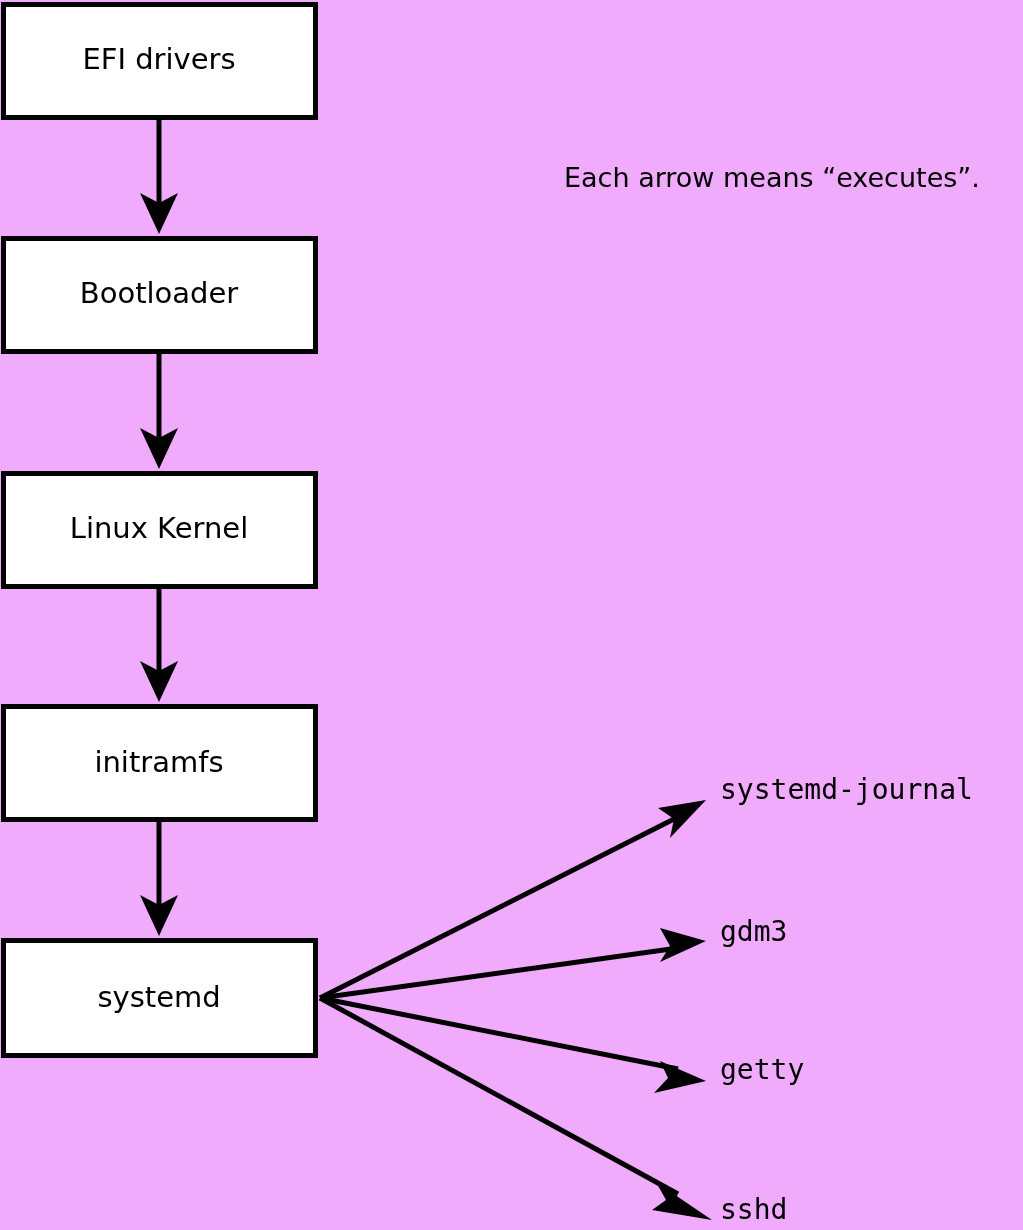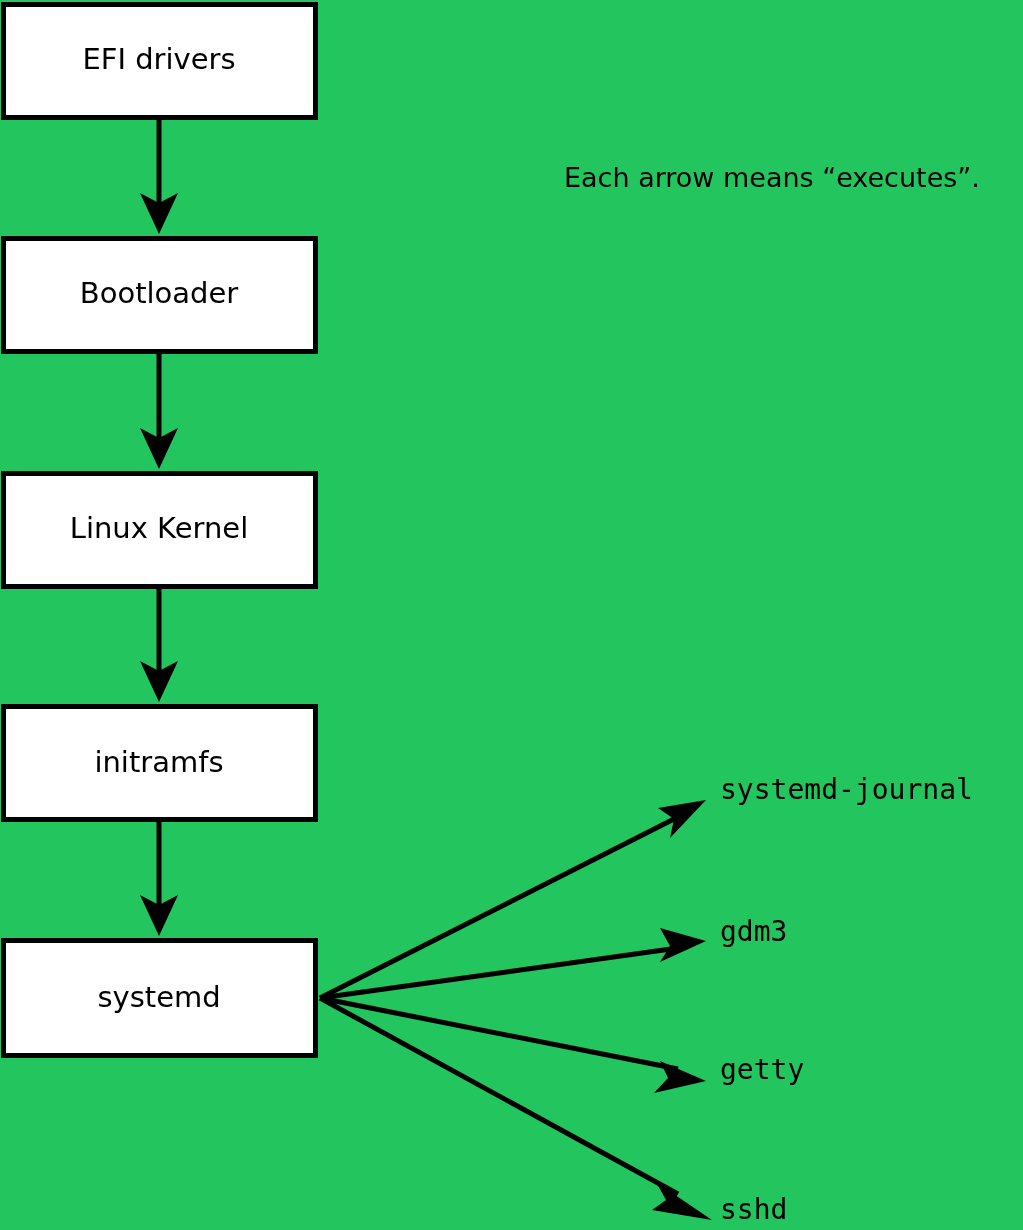--- a/index.html
+++ b/index.html
@@ -4,21 +4,21 @@
 <style>
   html, body {
     margin: 0;
     padding: 0;
     background: #ffffff;
   }
   #canvas {
     position: relative;
     width: 1023px;
     height: 1230px;
-    background: #22c55e;
+    background: #f0abfc;
     overflow: hidden;
     font-family: "DejaVu Sans", sans-serif;
   }
   #diagram-svg {
     position: absolute;
     left: 0;
     top: 0;
     width: 1023px;
     height: 1230px;
   }

